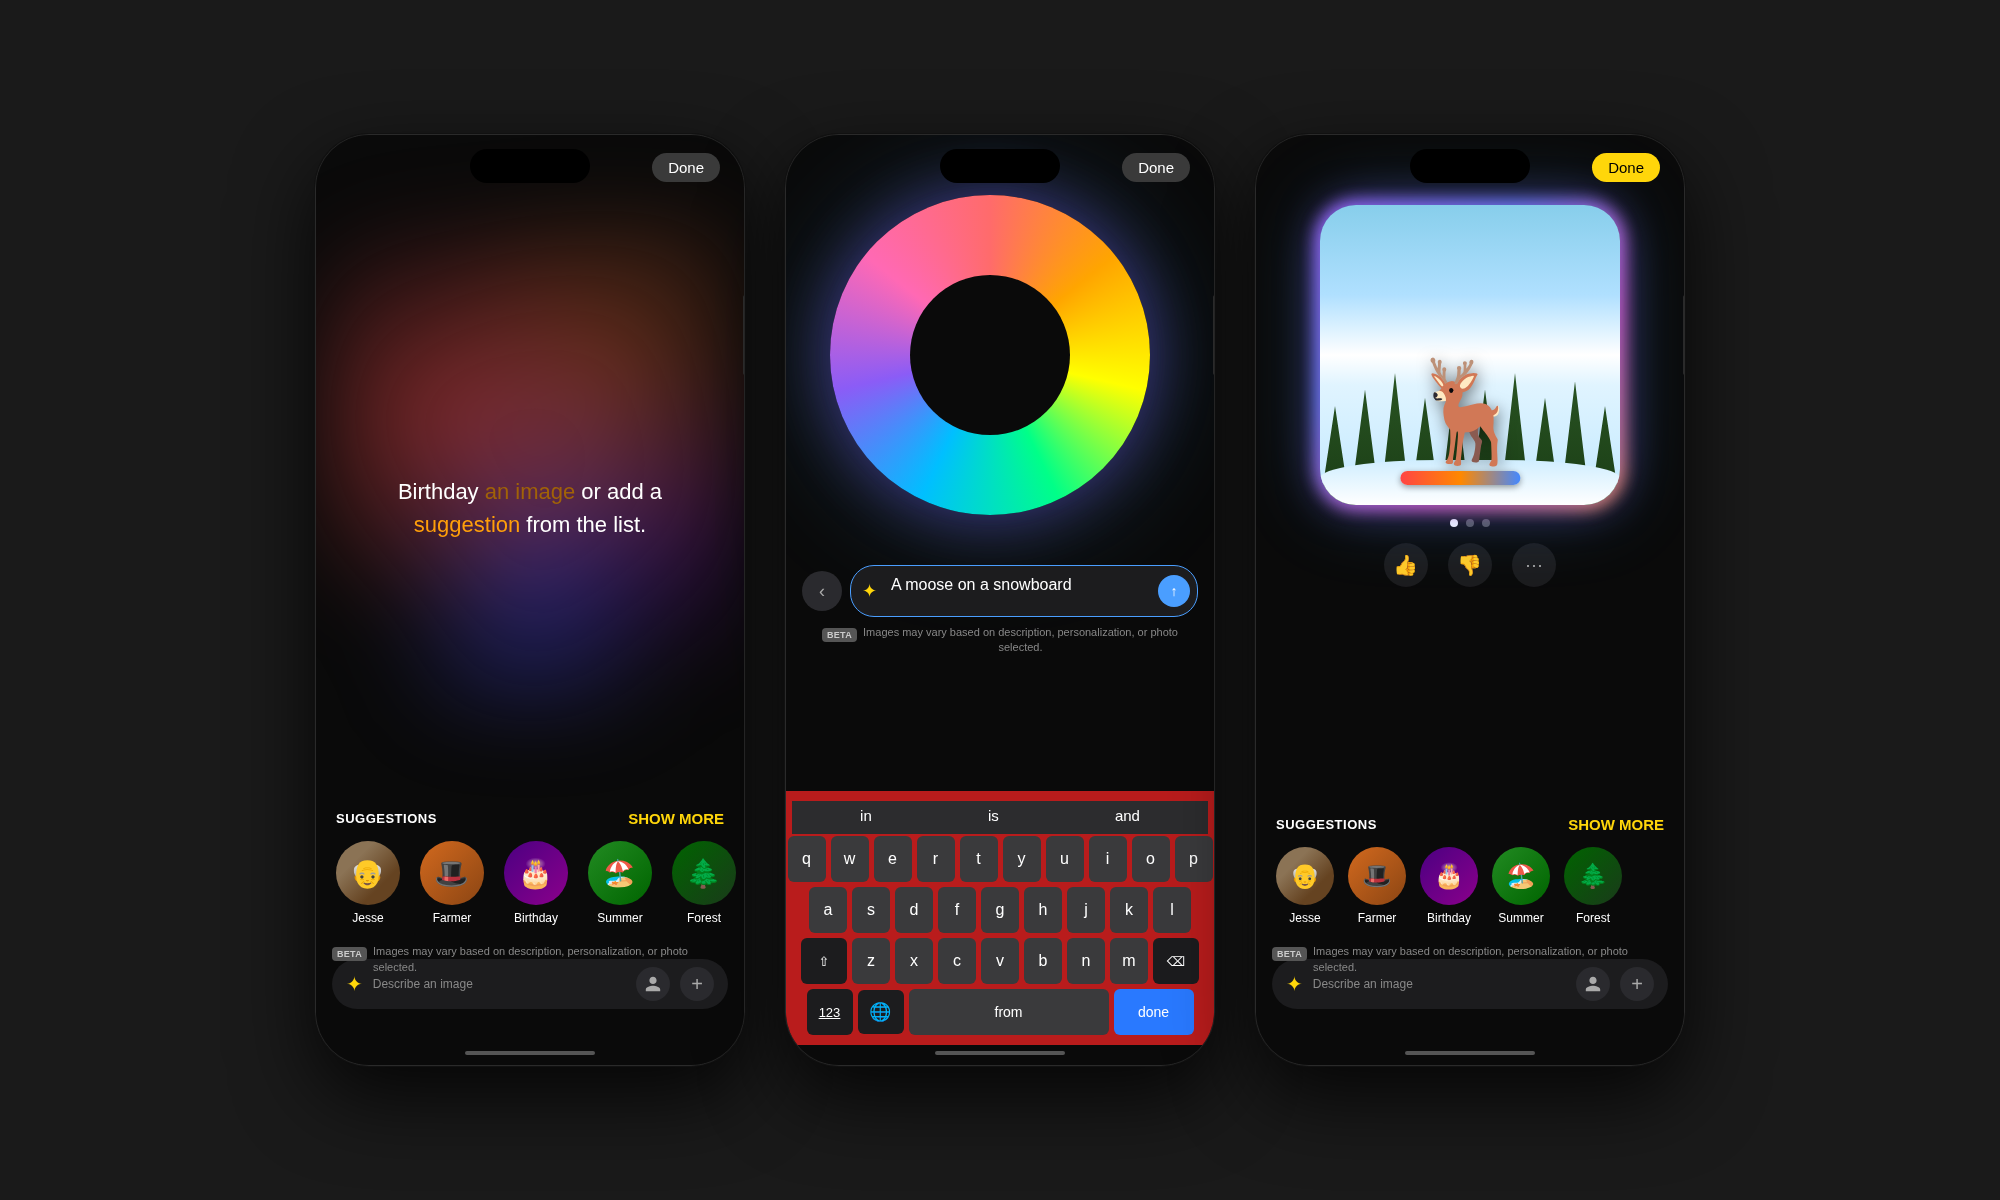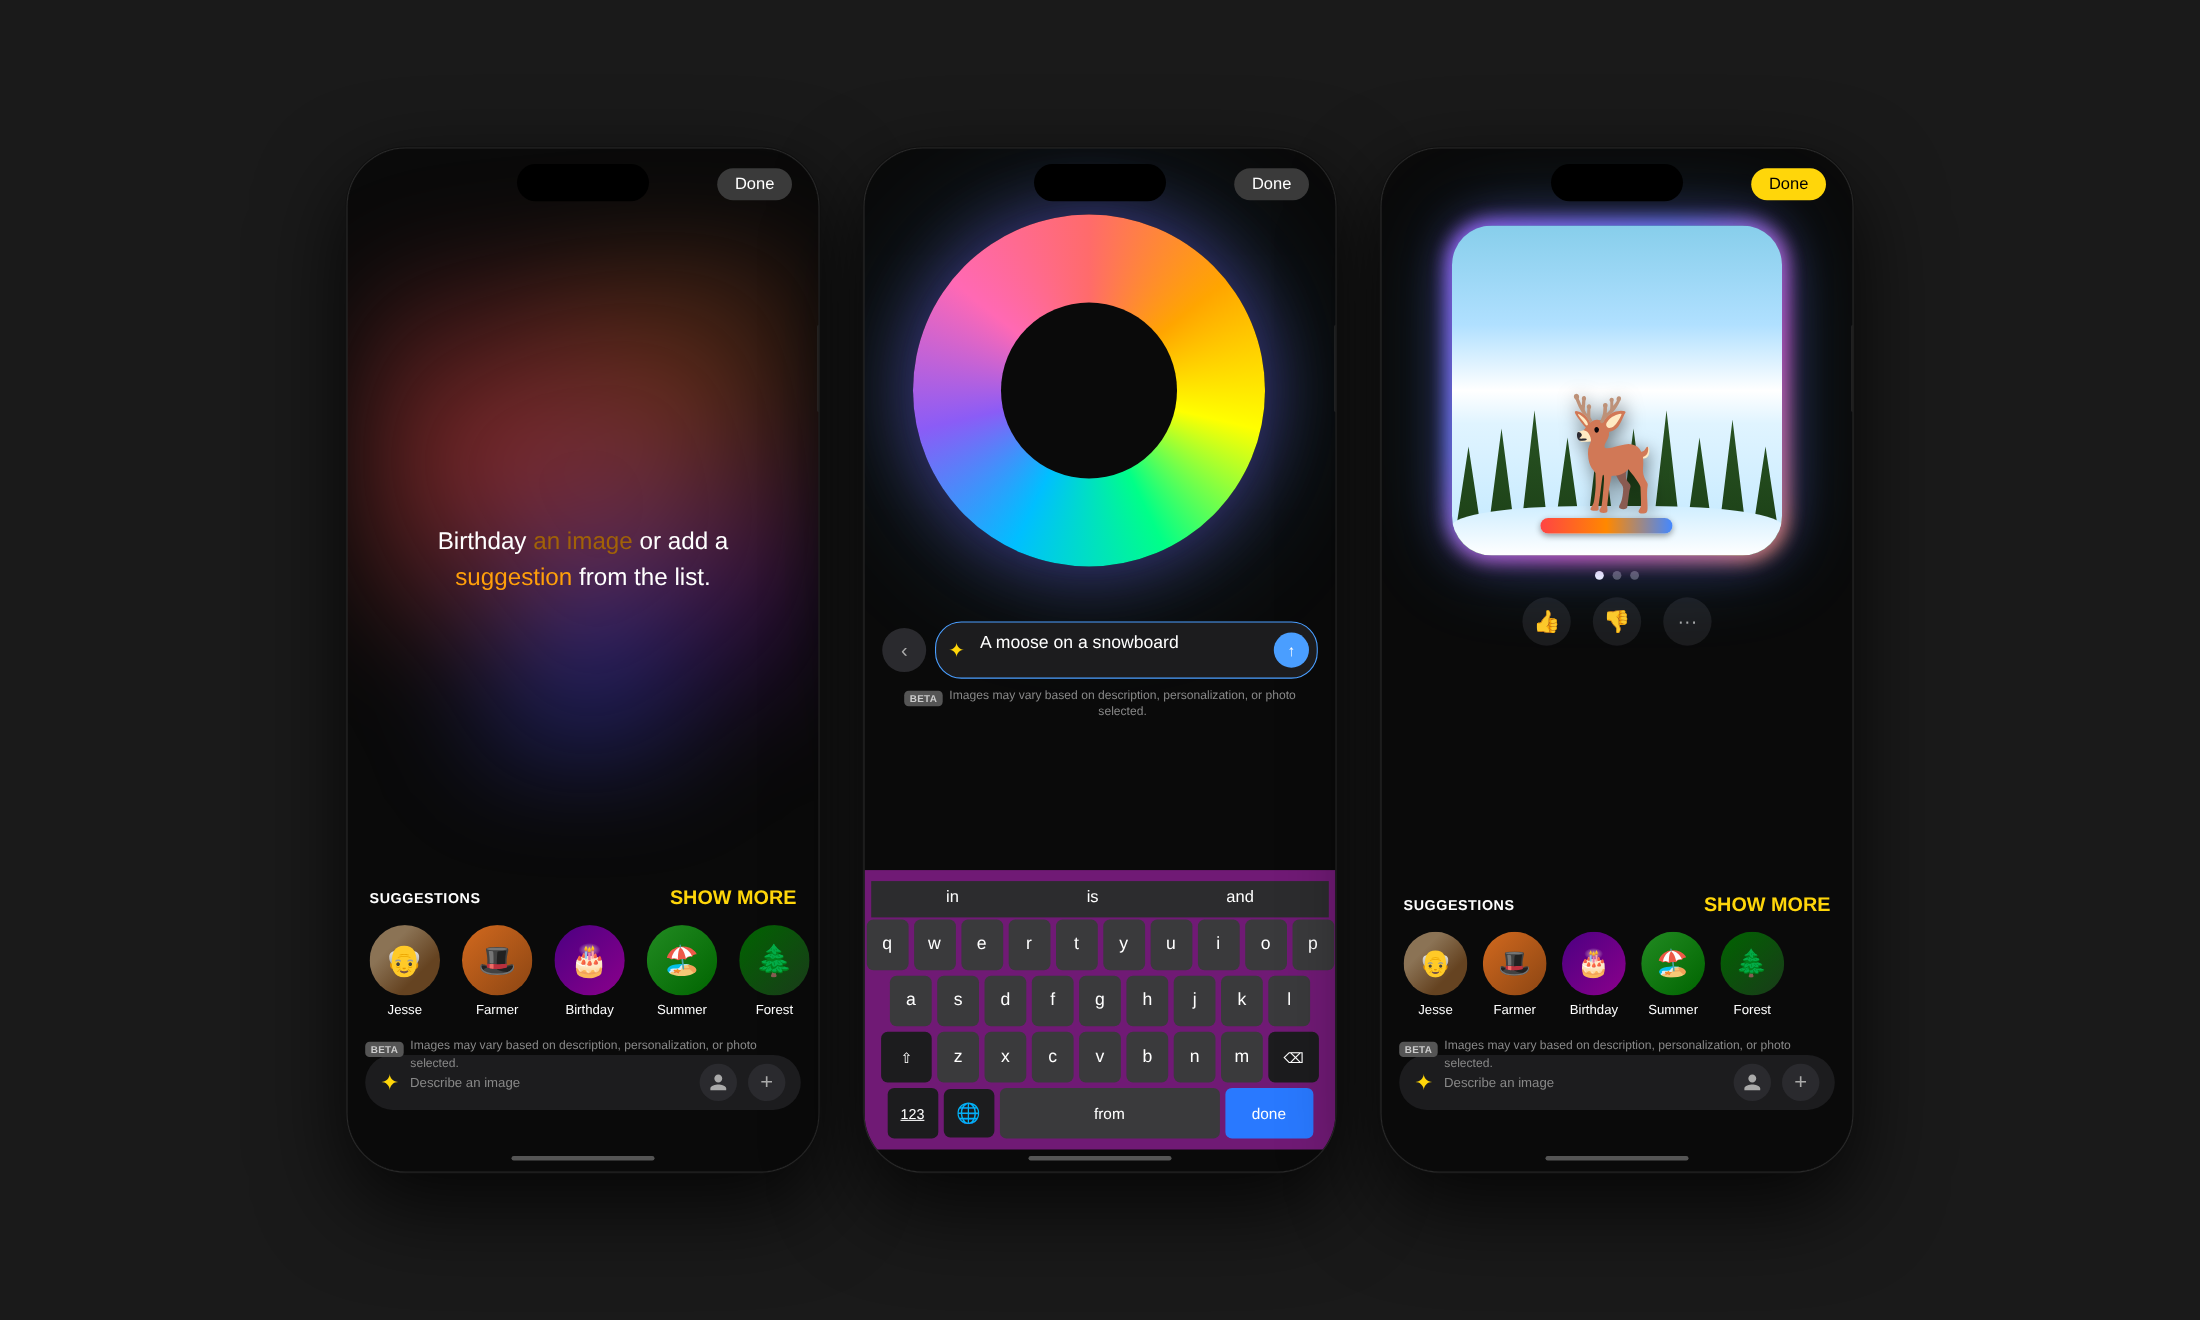--- a/index.html
+++ b/index.html
@@ -137,21 +137,21 @@
 
     .suggestions-label {
       color: #fff;
       font-size: 13px;
       font-weight: 700;
       letter-spacing: 0.5px;
     }
 
     .show-more {
       color: #FFD60A;
-      font-size: 18px;
+      font-size: 15px;
       font-weight: 600;
       cursor: pointer;
     }
 
     .suggestions-row {
       display: flex;
       gap: 20px;
       justify-content: flex-start;
     }
 
@@ -413,21 +413,21 @@
       justify-content: center;
       gap: 6px;
     }
 
     
     .keyboard {
       position: absolute;
       bottom: 20px;
       left: 0;
       right: 0;
-      background: #701a75;
+      background: #b91c1c;
       padding: 10px 6px 6px;
     }
 
     .keyboard-suggestions {
       display: flex;
       justify-content: space-around;
       padding: 6px 10px 10px;
       background: #2c2c2e;
       margin-bottom: 2px;
     }

